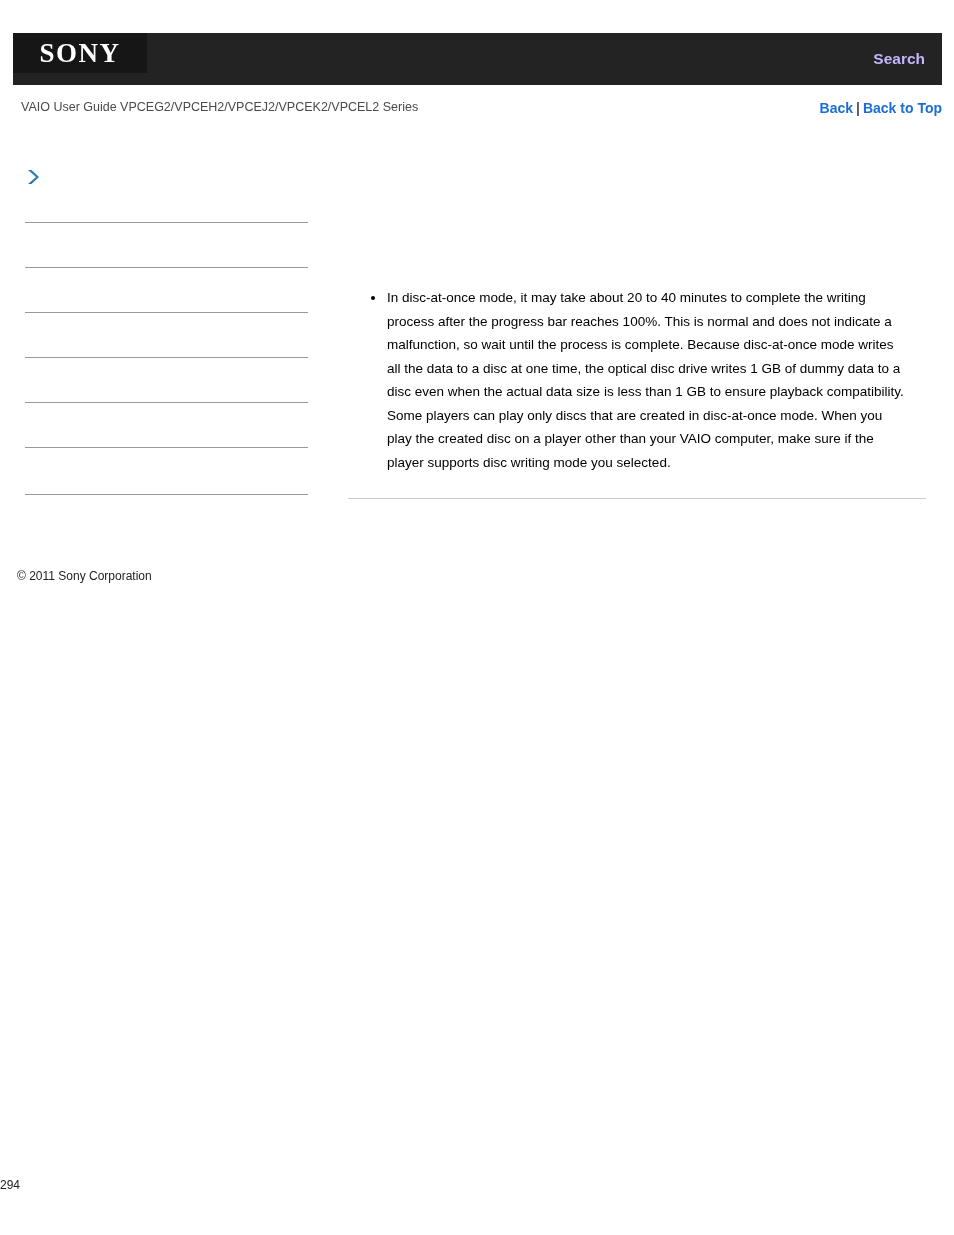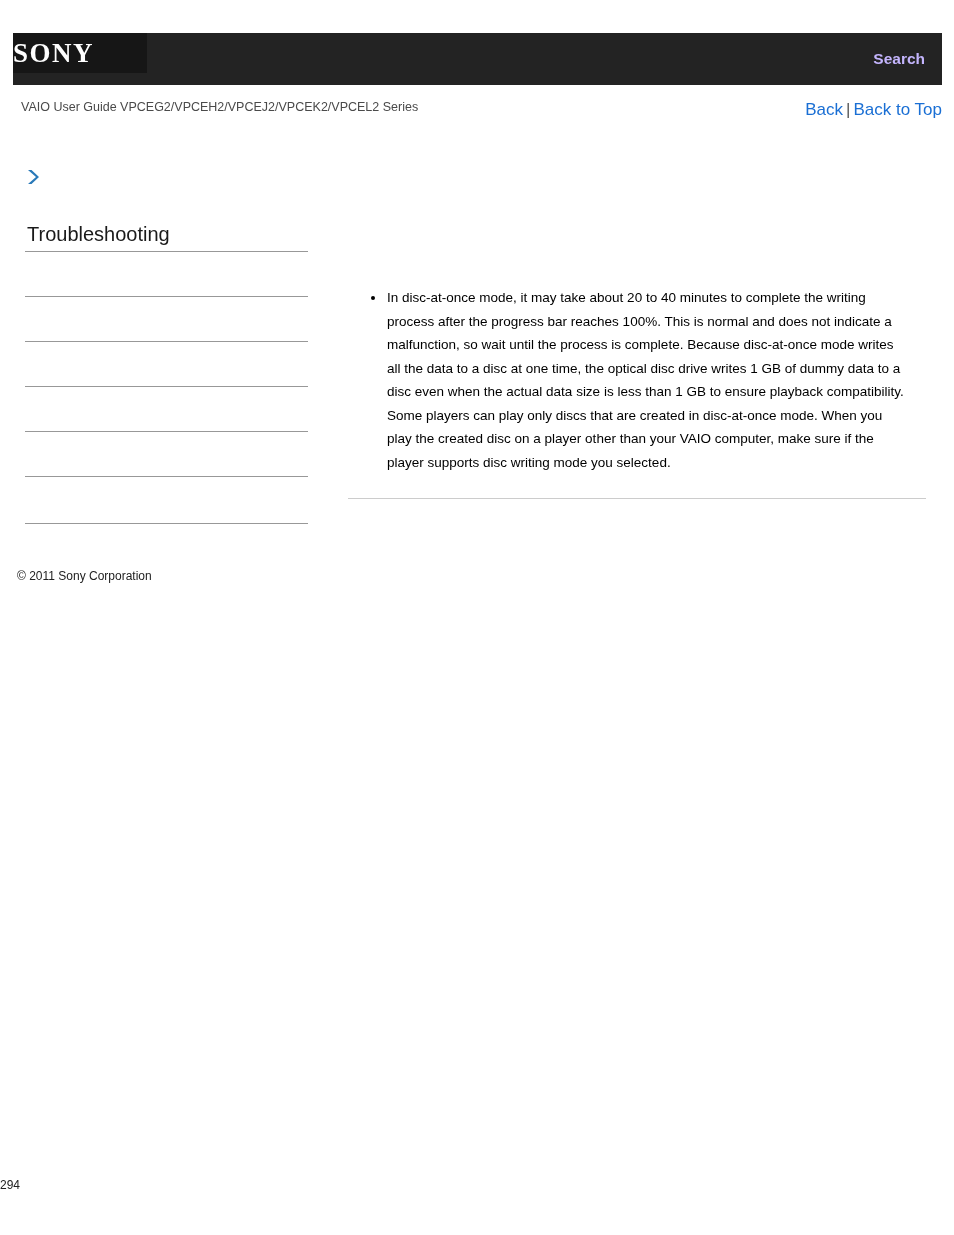--- a/index.html
+++ b/index.html
@@ -28,21 +28,21 @@
   }
   .logo-box {
     position: absolute;
     left: 0;
     top: 0;
     width: 134px;
     height: 40px;
     background: #161616;
     display: flex;
     align-items: center;
-    justify-content: flex-start;
+    justify-content: center;
   }
   .logo-text {
     color: #ffffff;
     font-family: "Liberation Serif", serif;
     font-weight: bold;
     font-size: 27px;
     letter-spacing: 1.5px;
   }
   .search-link {
     position: absolute;
@@ -70,22 +70,23 @@
     left: 8px;
     top: 0;
     font-size: 12.5px;
     color: #4a4a4a;
     white-space: nowrap;
   }
   .nav-links {
     position: absolute;
     right: 0px;
     top: 0;
-    font-size: 17px;
-    white-space: nowrap;
+    font-size: 14px;
+    white-space: nowrap;
+    font-weight: bold;
   }
   .nav-links a {
     color: #1a6fd4;
     text-decoration: none;
     cursor: pointer;
   }
   .nav-sep {
     color: #555555;
     margin: 0 3px;
   }
@@ -200,21 +201,20 @@
     <a>Back</a><span class="nav-sep">|</span><a>Back to Top</a>
   </div>
 </div>
 
 <div class="sidebar">
 
   <svg class="chevron-icon" viewBox="0 0 16 18" xmlns="http://www.w3.org/2000/svg">
     <path d="M3 2 L11 9 L3 16 L6.5 16 L14 9 L6.5 2 Z" fill="#2a7ab9"></path>
   </svg>
 
-  <h1 class="sidebar-title">Troubleshooting</h1>
 
   <div class="nav-divider"></div>
   <div class="nav-item"></div>
 
   <div class="nav-divider"></div>
   <div class="nav-item"></div>
 
   <div class="nav-divider"></div>
   <div class="nav-item"></div>
 

